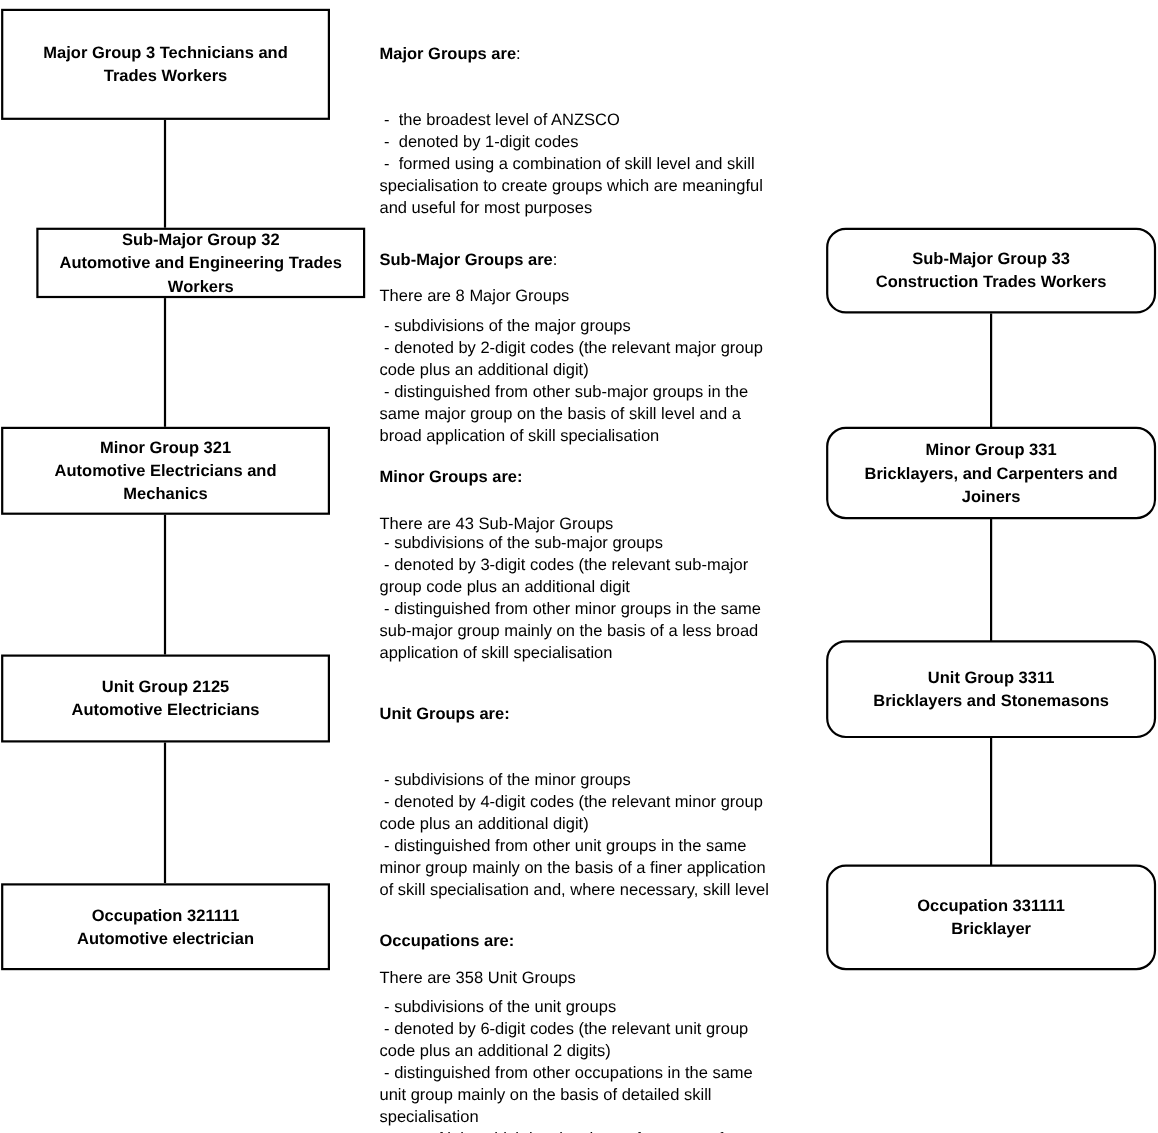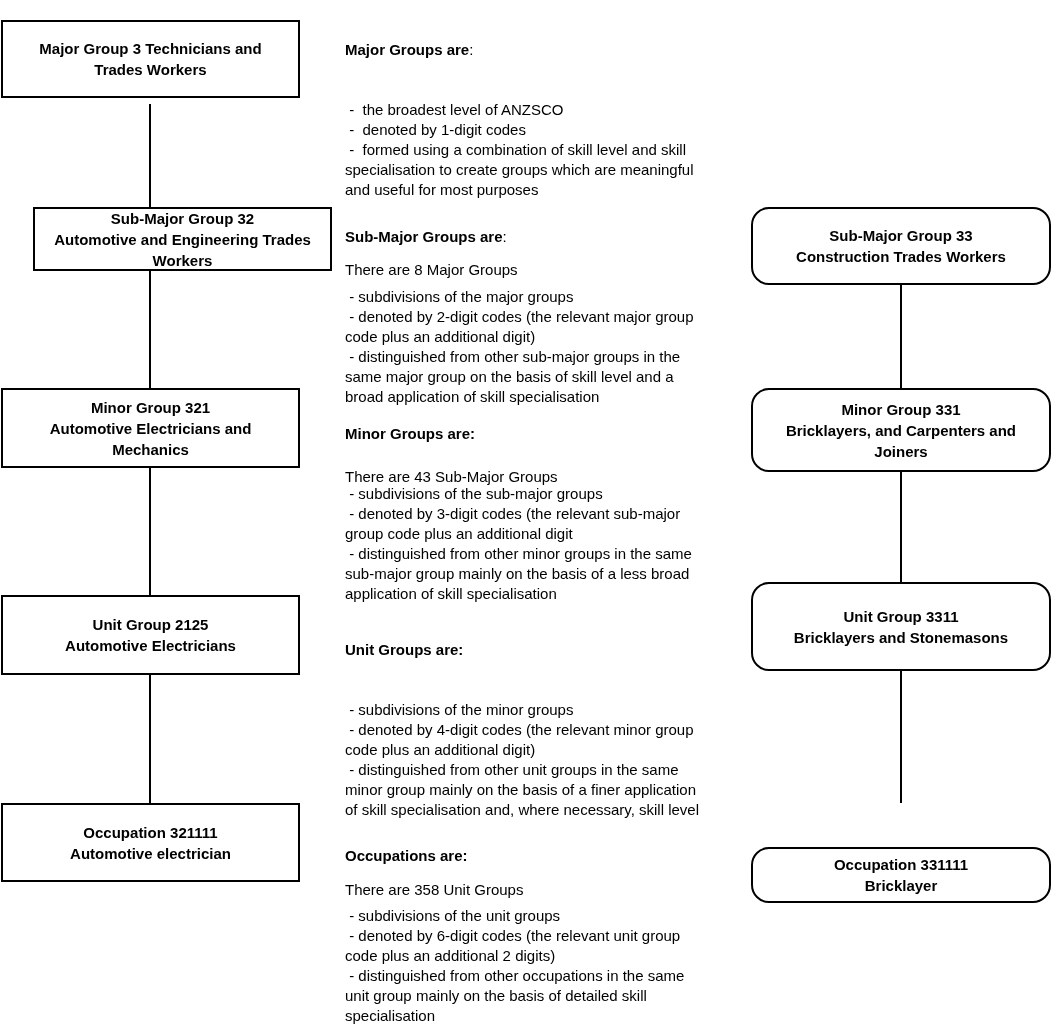--- a/index.html
+++ b/index.html
@@ -48,21 +48,21 @@
   .sec-count { margin-top: 20px; }
 </style>
 </head>
 <body>
 
 <div class="canvas">
 
   <div class="vline" style="left:149px; top:104px; height:699px;"></div>
   <div class="vline" style="left:900px; top:285px; height:518px;"></div>
 
-  <div class="node left-col" style="top:20px; height:78px;">
+  <div class="node left-col" style="top:8px; height:101px;">
     <span>Major Group 3 Technicians and
 Trades Workers</span>
   </div>
   <div class="node left-col" style="top:207px; height:64px;margin-left:32px;">
     <span>Sub-Major Group 32
 Automotive and Engineering Trades
 Workers</span>
   </div>
   <div class="node left-col" style="top:388px; height:80px;">
     <span>Minor Group 321
@@ -84,21 +84,21 @@
   </div>
   <div class="node right-col" style="top:388px; height:84px;">
     <span>Minor Group 331
 Bricklayers, and Carpenters and
 Joiners</span>
   </div>
   <div class="node right-col" style="top:582px; height:89px;">
     <span>Unit Group 3311
 Bricklayers and Stonemasons</span>
   </div>
-  <div class="node right-col" style="top:847px; height:56px;">
+  <div class="node right-col" style="top:786px; height:96px;">
     <span>Occupation 331111
 Bricklayer</span>
   </div>
 
   <div class="section" style="top:0px;">
     <div><span class="sec-title-bold">Major Groups are</span><span>:</span></div>
     <div> -  the broadest level of ANZSCO
  -  denoted by 1-digit codes
  -  formed using a combination of skill level and skill
 specialisation to create groups which are meaningful

